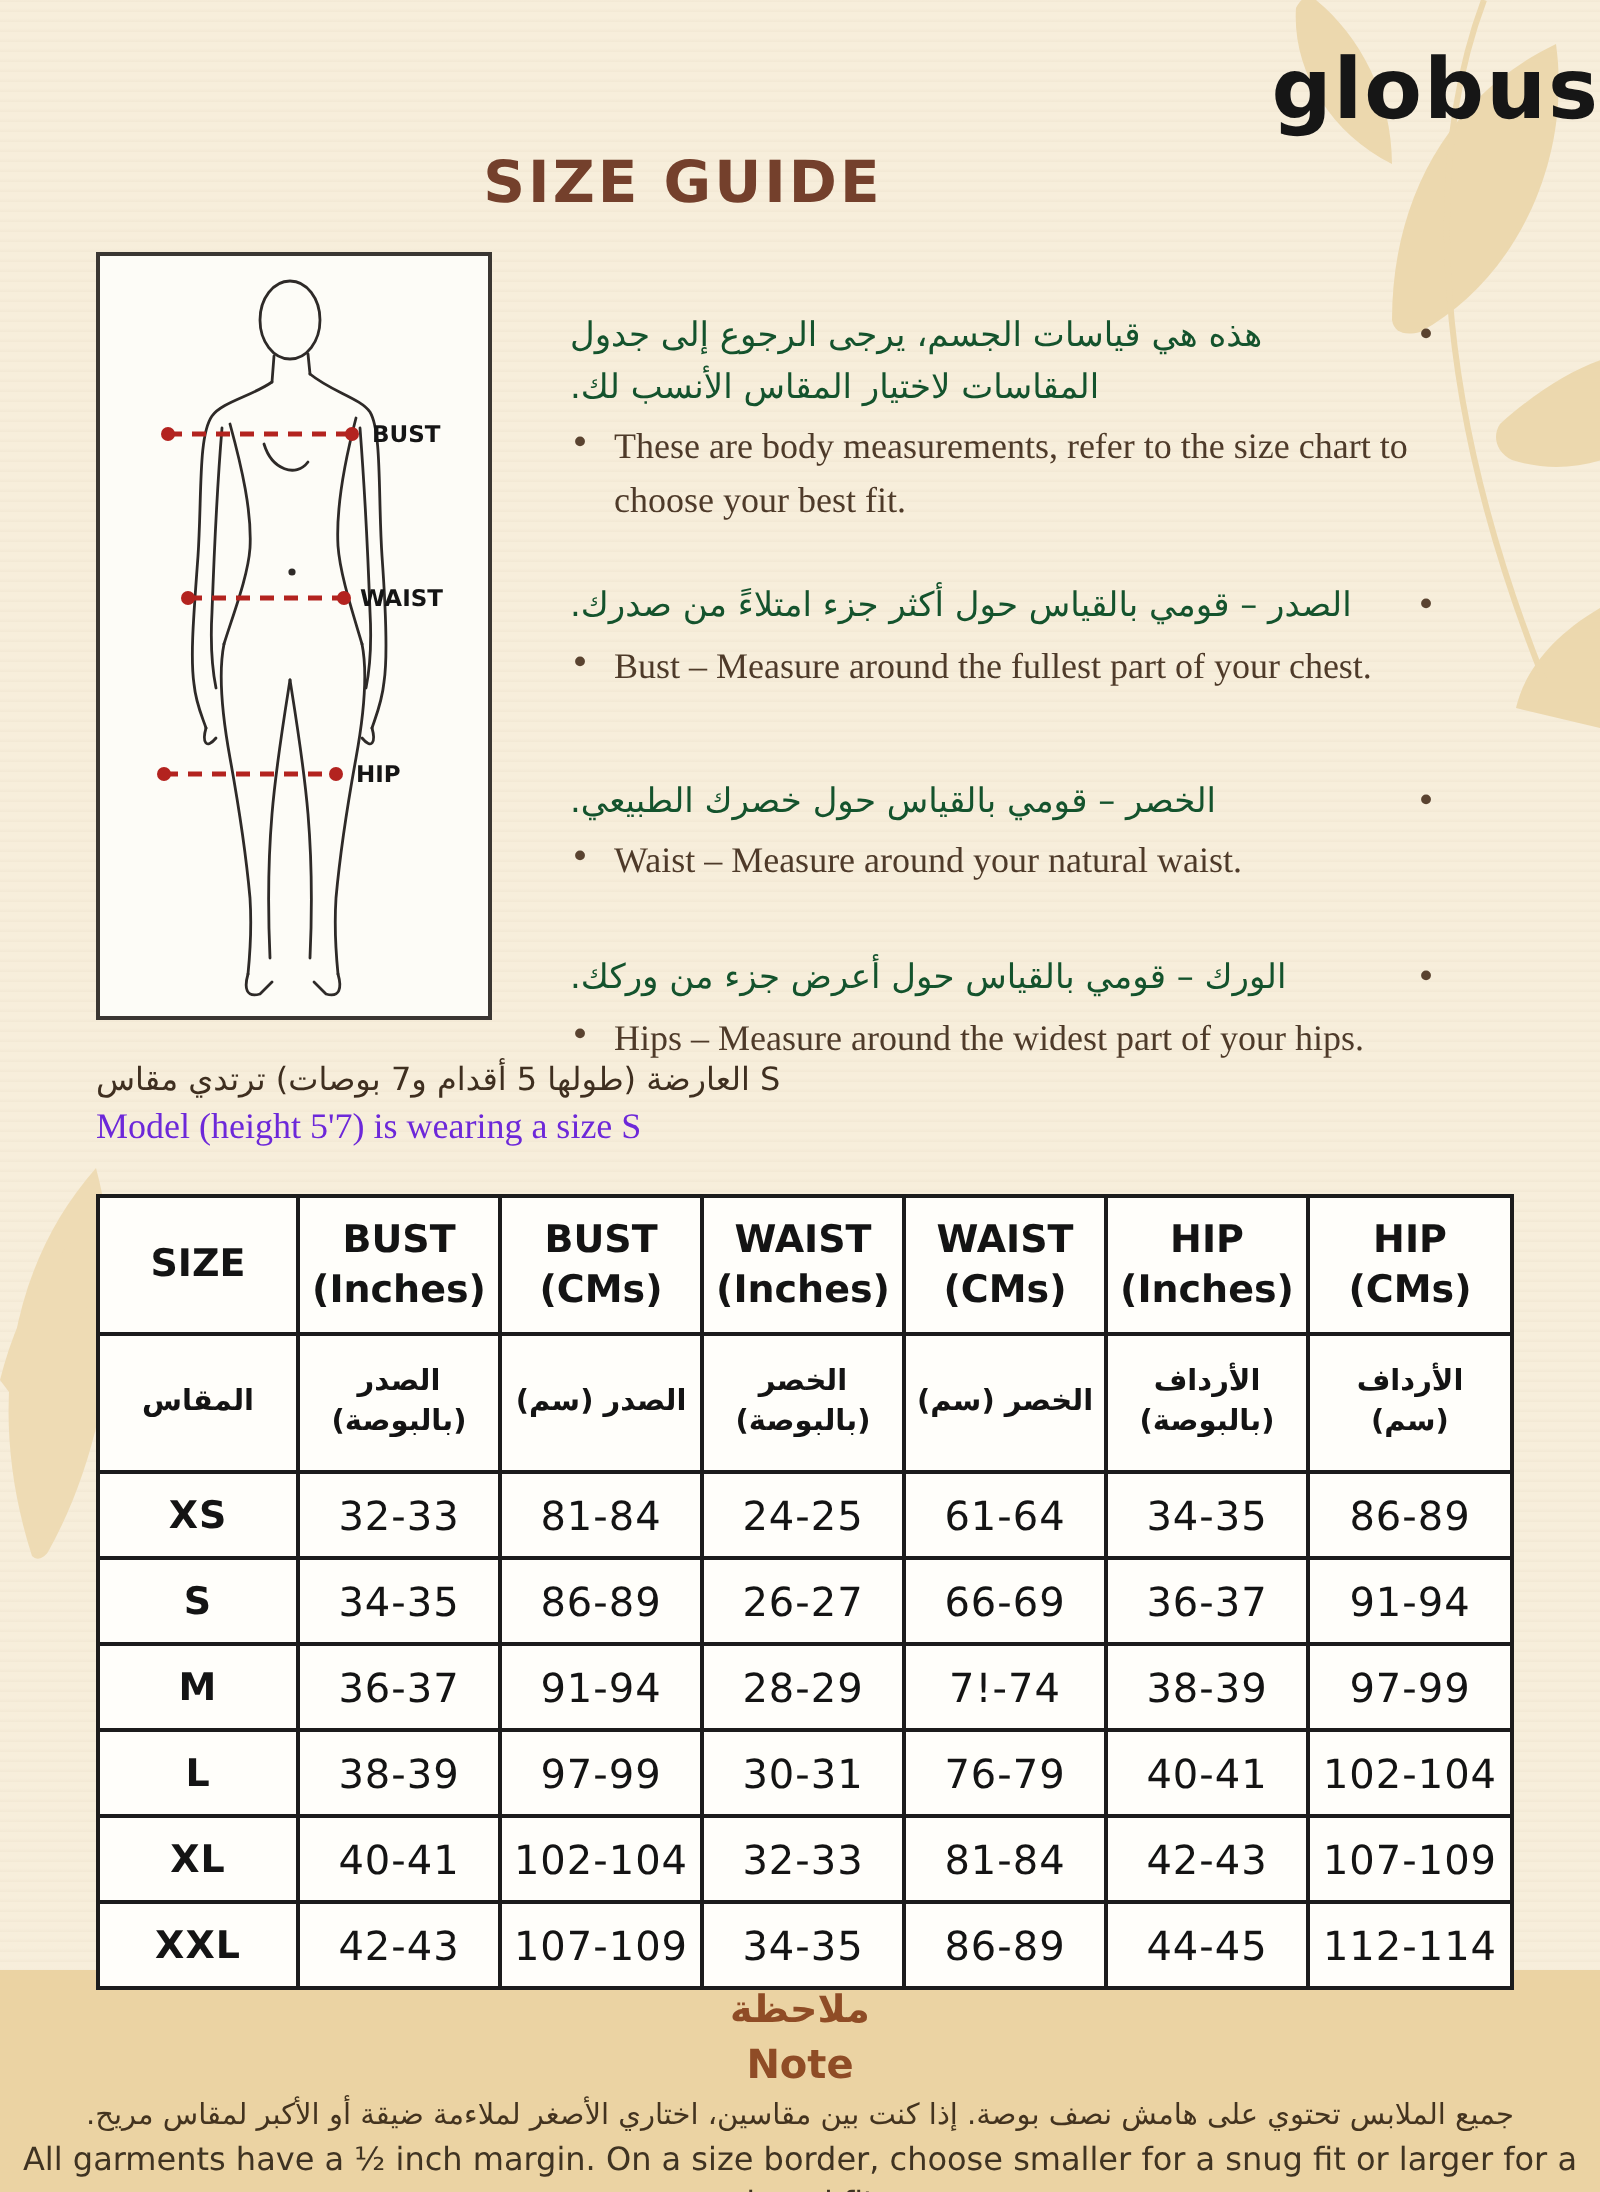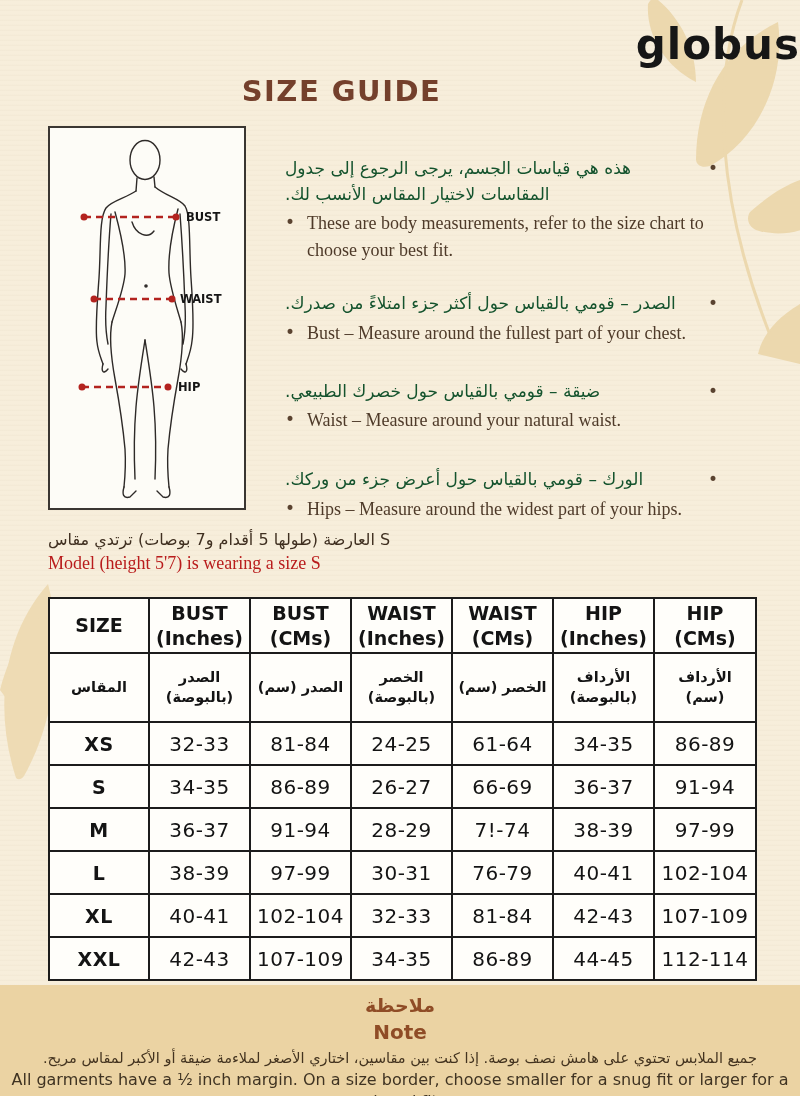--- a/index.html
+++ b/index.html
@@ -31,42 +31,42 @@
 
   
   .figure-box {
     position:absolute; top:126px; left:48px; width:198px; height:384px;
     background:#fdfcf7; border:2px solid #3a3632; z-index:1;
   }
 
   
   .bullets { position:absolute; top:156px; left:285px; width:433px; z-index:1; }
   .bullet-group { margin-bottom:27px; }
-  .bullet-group:nth-child(2) { margin-bottom:32px; }
+  .bullet-group:nth-child(2) { margin-bottom:42px; }
   .bullet-group:nth-child(3) { margin-bottom:33px; }
   .bullet { display:flex; align-items:flex-start; margin-bottom:3px; }
   .bullet .dot { font-size:17px; line-height:1.5; color:#5a4330; }
   .bullet .bt { flex:1; font-size:17px; line-height:1.5; color:#14532d; }
   .bullet.ar .bt { direction:rtl; text-align:left; margin-right:10px; font-family:"DejaVu Sans", sans-serif; }
   .bullet.en .dot { margin-right:12px; }
   .bullet.en .bt { font-family:"Liberation Serif", serif; font-size:18px; color:#4e3a29; }
 
   
   .model-note { position:absolute; top:528px; left:48px; width:440px; z-index:1; }
   .model-note .ar { direction:ltr; font-size:16px; line-height:1.55; color:#3f2f20; font-weight:500; }
-  .model-note .en { font-family:"Liberation Serif", serif; font-size:18px; color:#b91c1c; }
+  .model-note .en { font-family:"Liberation Serif", serif; font-size:18px; color:#6d28d9; }
 
   
   .size-table-wrap { position:absolute; top:597px; left:48px; z-index:2; }
   table.size-table { border-collapse:collapse; table-layout:fixed; width:707px; background:#fffefa; }
   table.size-table th, table.size-table td {
     border:2px solid #1c1c1c; text-align:center; vertical-align:middle;
     padding:0 2px; color:#141414;
   }
-  tr.hdr-en { height:55px; }
+  tr.hdr-en { height:69px; }
   tr.hdr-en th { font-size:19px; font-weight:bold; line-height:1.3; }
   tr.hdr-ar { height:69px; }
   tr.hdr-ar th { font-size:14.5px; font-weight:bold; line-height:1.35; }
   tr.hdr-ar th div { direction:rtl; }
   tr.data-row { height:43px; }
   tr.data-row .size-cell { font-size:19px; font-weight:bold; }
   tr.data-row td { font-size:20px; font-weight:500; letter-spacing:0.5px; }
 
   
   .note-strip {
@@ -162,21 +162,21 @@
         <span class="bt">الصدر – قومي بالقياس حول أكثر جزء امتلاءً من صدرك.</span>
         <span class="dot">•</span>
       </div>
       <div class="bullet en">
         <span class="dot">•</span>
         <span class="bt">Bust – Measure around the fullest part of your chest.</span>
       </div>
     </div>
     <div class="bullet-group">
       <div class="bullet ar">
-        <span class="bt">ضيقة – قومي بالقياس حول خصرك الطبيعي.</span>
+        <span class="bt">الخصر – قومي بالقياس حول خصرك الطبيعي.</span>
         <span class="dot">•</span>
       </div>
       <div class="bullet en">
         <span class="dot">•</span>
         <span class="bt">Waist – Measure around your natural waist.</span>
       </div>
     </div>
     <div class="bullet-group">
       <div class="bullet ar">
         <span class="bt">الورك – قومي بالقياس حول أعرض جزء من وركك.</span>

